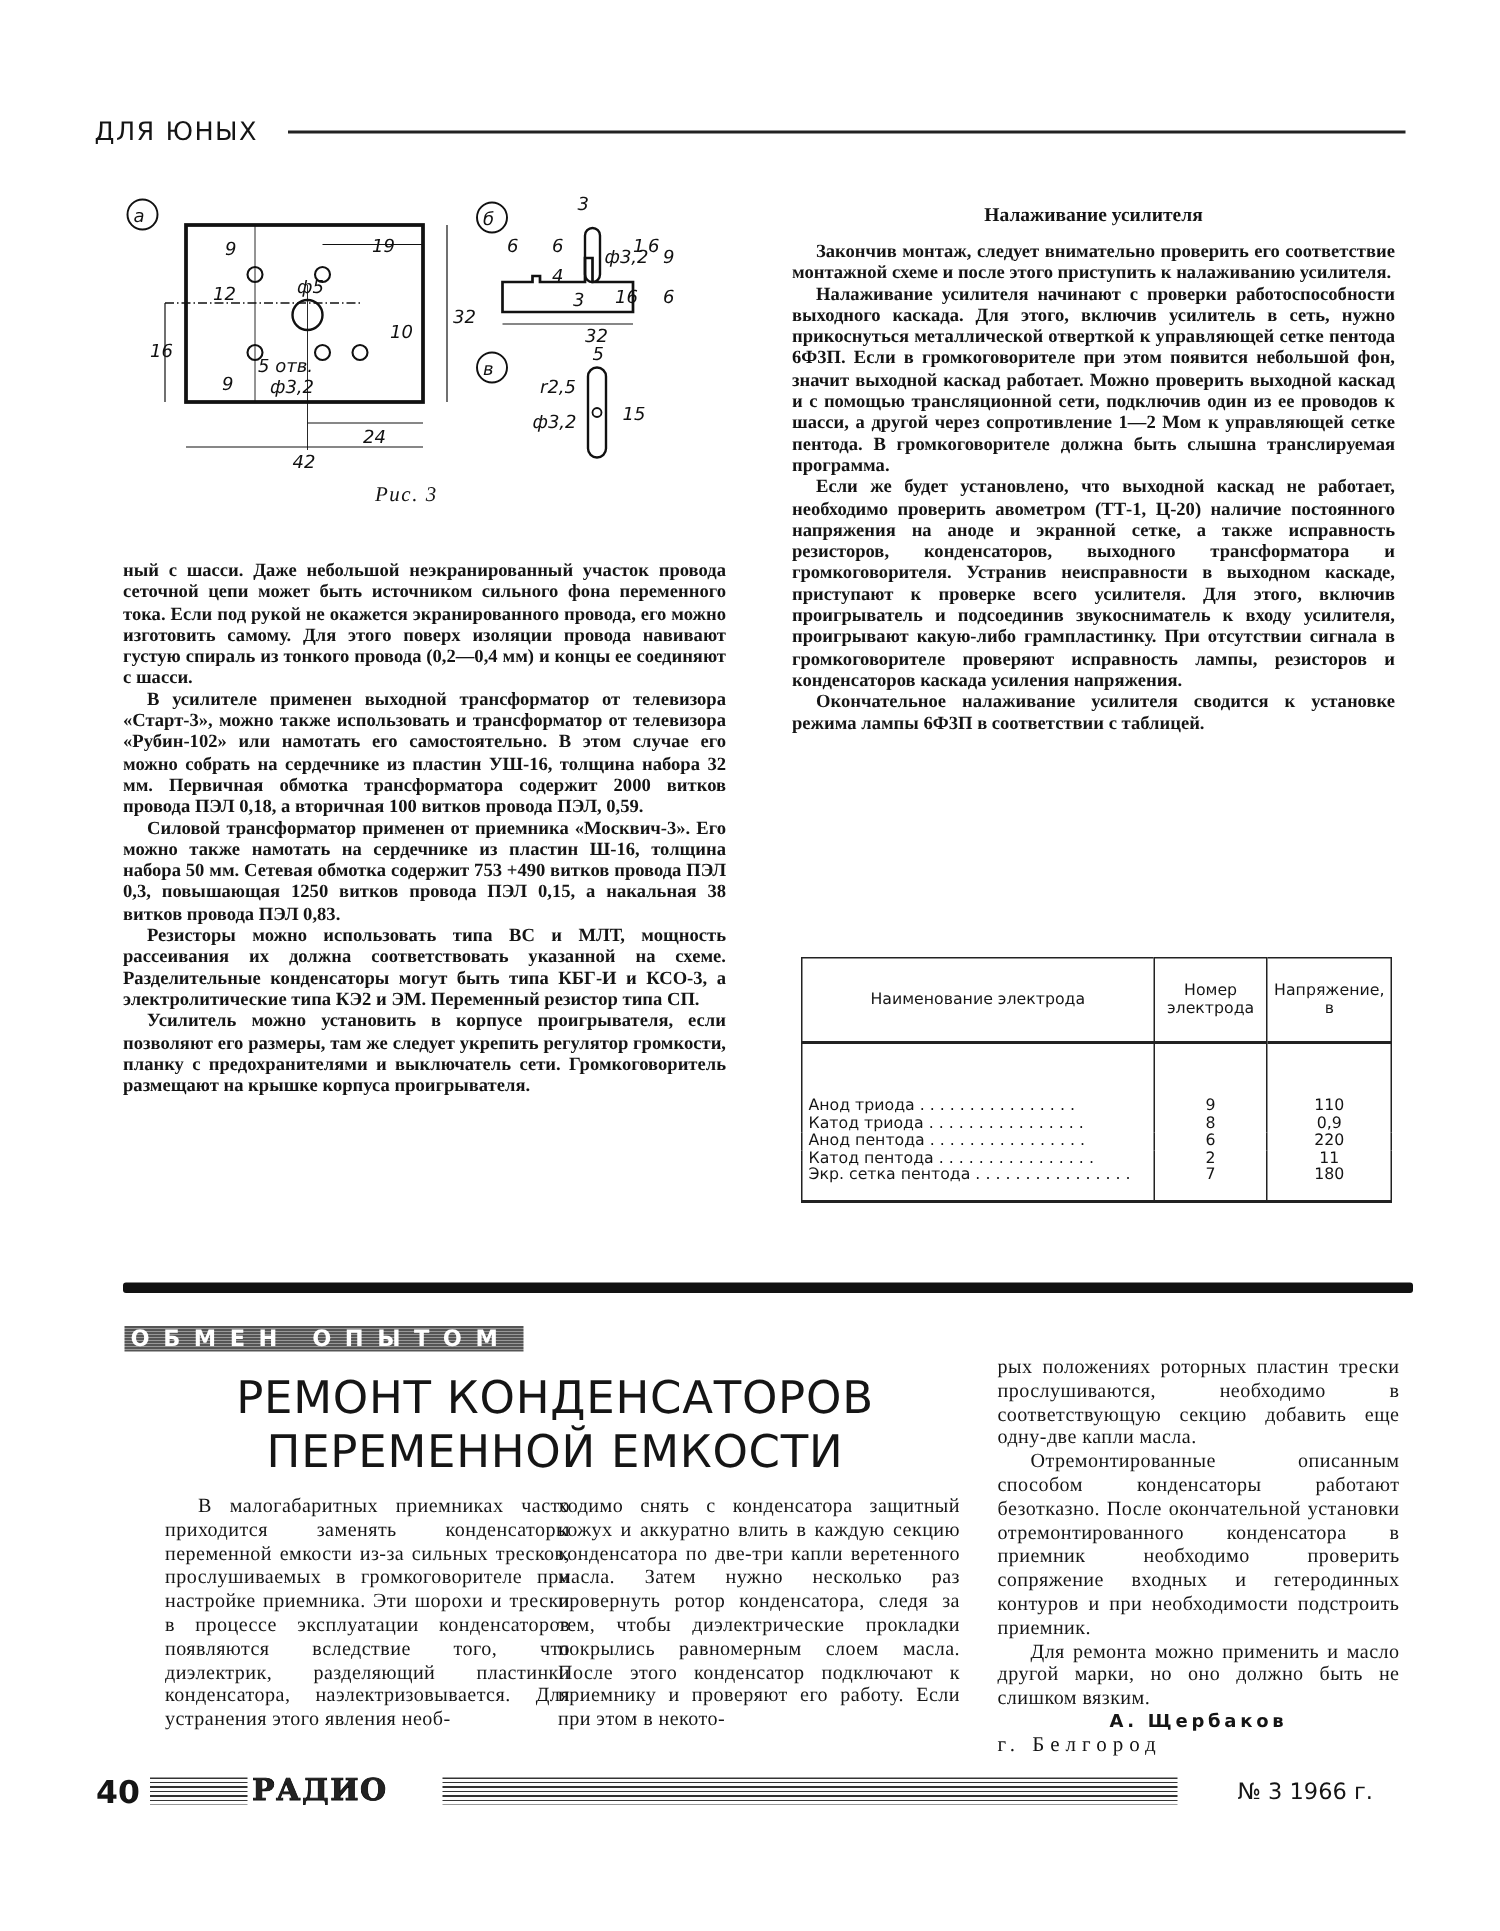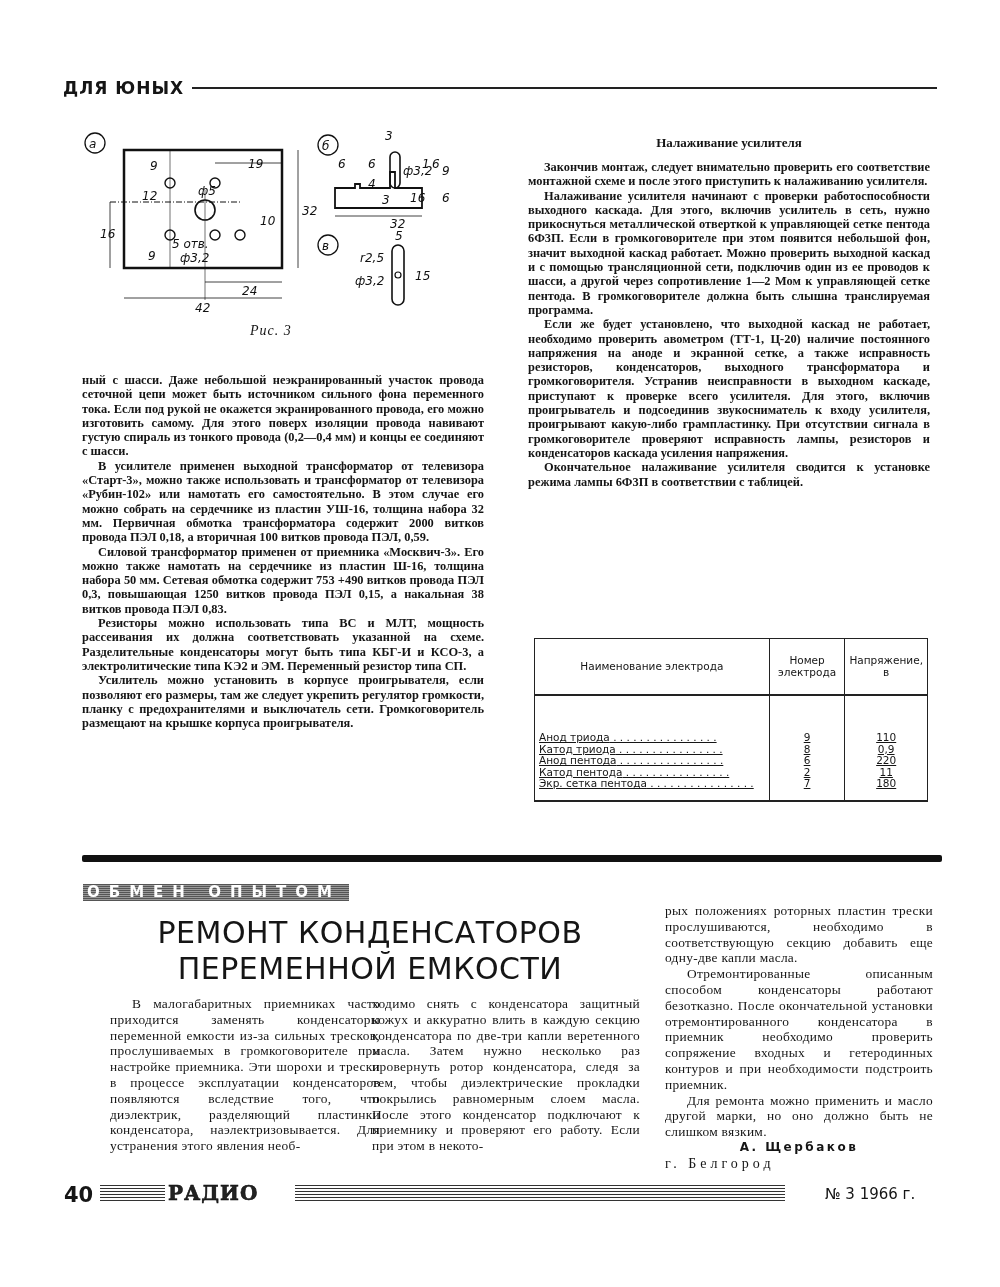--- a/index.html
+++ b/index.html
@@ -1,35 +1,35 @@
 <!DOCTYPE html>
 <html><head>
 <meta charset="utf-8">
 <style>
   html, body { margin:0; padding:0; background:#fff; }
   body { width:1000px; height:1287px; position:relative; overflow:hidden; color:#151515;
          font-family:"Liberation Serif", "DejaVu Serif", serif; }
   .abs { position:absolute; }
-  .section-head { left:63px; top:78px; font-family:"DejaVu Sans", sans-serif; font-weight:bold; font-size:17px; letter-spacing:1px; }
+  .section-head { left:63px; top:78px; font-family:"DejaVu Sans", sans-serif; font-weight:normal; font-size:17px; letter-spacing:1px; }
   .section-rule { left:192px; top:87px; width:745px; height:2px; background:#222; }
   .fig-caption { left:250px; top:323px; font-style:italic; font-size:14px; letter-spacing:1px; }
   .col { font-size:12.4px; line-height:14.3px; font-weight:bold; text-align:justify; }
   .col p { margin:0; text-indent:16px; }
   .col p.noind { text-indent:0; }
   .col-left { left:82px; top:373px; width:402px; }
   .col-right { left:528px; top:160px; width:402px; }
   .subhead { left:528px; top:135px; width:402px; text-align:center; font-weight:bold; font-size:13px; }
   table.elec { position:absolute; left:534px; top:638px; width:394px; border-collapse:collapse;
                font-family:"DejaVu Sans", sans-serif; font-size:10.5px; line-height:11.5px; }
   table.elec { border-left:1.5px solid #222; border-right:1.5px solid #222; border-top:1.5px solid #222; border-bottom:2px solid #222; }
   table.elec th { font-weight:normal; padding:16px 4px; border-bottom:2px solid #222; }
   table.elec th.c1 { width:230px; }
   table.elec th.c2, table.elec td.c2 { border-left:1.5px solid #222; text-align:center; width:70px; }
   table.elec th.c3, table.elec td.c3 { border-left:1.5px solid #222; text-align:center; }
-  table.elec td { padding:0 4px;text-decoration:underline; }
+  table.elec td { padding:0 4px; }
   table.elec tr.first td { padding-top:36px; }
   table.elec tr.last td { padding-bottom:10px; }
   .dots { white-space:nowrap; overflow:hidden; }
   .big-rule { left:82px; top:855px; width:860px; height:7px; background:#111; border-radius:2px; }
   .banner { left:83px; top:884px; width:266px; height:17px; background:repeating-linear-gradient(0deg,#555 0 1px,#999 1px 2px);
             color:#fff; font-family:"DejaVu Sans", sans-serif; font-weight:bold; font-size:15px; letter-spacing:9px; line-height:17px; padding-left:4px; box-sizing:border-box; white-space:nowrap; }
   .title { left:130px; top:915px; width:480px; text-align:center; font-family:"DejaVu Sans", sans-serif; font-size:30px; line-height:36px; letter-spacing:0.5px; }
   .col2 { font-size:13.4px; line-height:15.8px; text-align:justify; letter-spacing:0.3px; }
   .col2 p { margin:0; text-indent:22px; }
   .col2 p.noind { text-indent:0; }

